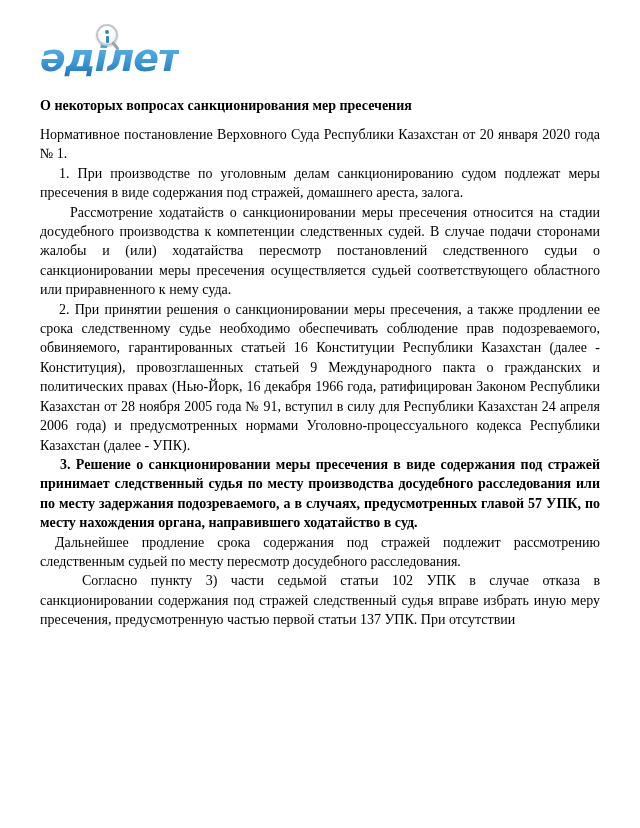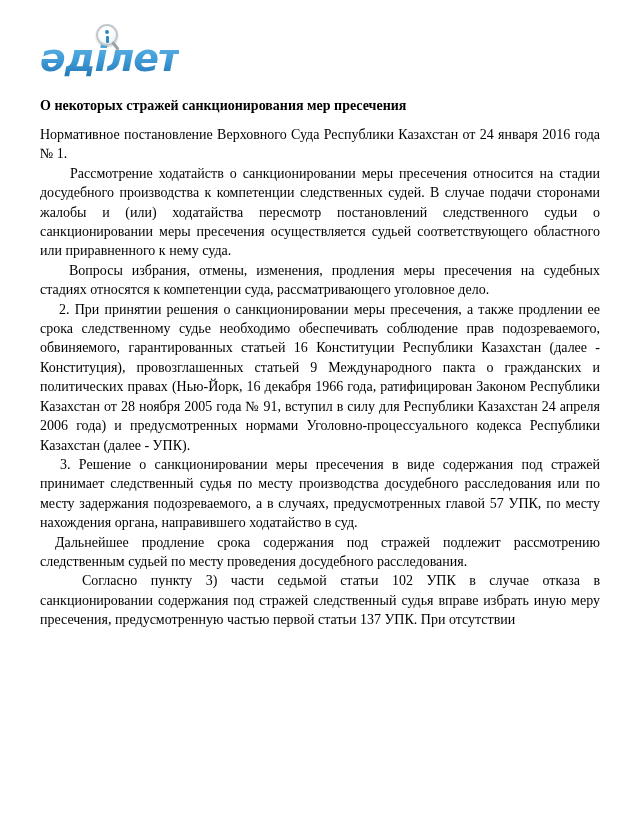--- a/index.html
+++ b/index.html
@@ -92,25 +92,25 @@
 
   <div class="logo">
     <span class="logo-text" style="background: linear-gradient(rgb(108, 193, 236) 0%, rgb(61, 152, 212) 55%, rgb(26, 108, 171) 100%) text;"><span>әд</span><span>і</span><span>лет</span></span>
     <span class="magnifier">
       <span class="mag-dot"></span>
       <span class="mag-stem"></span>
       <span class="mag-handle"></span>
     </span>
   </div>
 
-  <h1 class="doc-title">О некоторых стражей санкционирования мер пресечения</h1>
+  <h1 class="doc-title">О некоторых вопросах санкционирования мер пресечения</h1>
 
   <div class="doc-body">
-      <p class="para" style="text-indent: 0px;">Нормативное постановление Верховного Суда Республики Казахстан от 24 января 2016 года № 1.</p>
+      <p class="para" style="text-indent: 0px;">Нормативное постановление Верховного Суда Республики Казахстан от 20 января 2020 года № 1.</p>
+      <p class="para" style="text-indent: 19px;">1. При производстве по уголовным делам санкционированию судом подлежат меры пресечения в виде содержания под стражей, домашнего ареста, залога.</p>
       <p class="para" style="text-indent: 30px;">Рассмотрение ходатайств о санкционировании меры пресечения относится на стадии досудебного производства к компетенции следственных судей. В случае подачи сторонами жалобы и (или) ходатайства пересмотр постановлений следственного судьи о санкционировании меры пресечения осуществляется судьей соответствующего областного или приравненного к нему суда.</p>
-      <p class="para" style="text-indent: 29px;">Вопросы избрания, отмены, изменения, продления меры пресечения на судебных стадиях относятся к компетенции суда, рассматривающего уголовное дело.</p>
       <p class="para" style="text-indent: 19px;">2. При принятии решения о санкционировании меры пресечения, а также продлении ее срока следственному судье необходимо обеспечивать соблюдение прав подозреваемого, обвиняемого, гарантированных статьей 16 Конституции Республики Казахстан (далее - Конституция), провозглашенных статьей 9 Международного пакта о гражданских и политических правах (Нью-Йорк, 16 декабря 1966 года, ратифицирован Законом Республики Казахстан от 28 ноября 2005 года № 91, вступил в силу для Республики Казахстан 24 апреля 2006 года) и предусмотренных нормами Уголовно-процессуального кодекса Республики Казахстан (далее - УПК).</p>
-      <p class="para" style="text-indent: 20px;">3. Решение о санкционировании меры пресечения в виде содержания под стражей принимает следственный судья по месту производства досудебного расследования или по месту задержания подозреваемого, а в случаях, предусмотренных главой 57 УПК, по месту нахождения органа, направившего ходатайство в суд.</p>
-      <p class="para" style="text-indent: 15px;">Дальнейшее продление срока содержания под стражей подлежит рассмотрению следственным судьей по месту проведения досудебного расследования.</p>
+      <p class="para" style="text-indent: 20px; font-weight: bold;">3. Решение о санкционировании меры пресечения в виде содержания под стражей принимает следственный судья по месту производства досудебного расследования или по месту задержания подозреваемого, а в случаях, предусмотренных главой 57 УПК, по месту нахождения органа, направившего ходатайство в суд.</p>
+      <p class="para" style="text-indent: 15px;">Дальнейшее продление срока содержания под стражей подлежит рассмотрению следственным судьей по месту пересмотр досудебного расследования.</p>
       <p class="para" style="text-indent: 42px;">Согласно пункту 3) части седьмой статьи 102 УПК в случае отказа в санкционировании содержания под стражей следственный судья вправе избрать иную меру пресечения, предусмотренную частью первой статьи 137 УПК. При отсутствии</p>
     </div>
 
 </div>
 
 </body></html>

